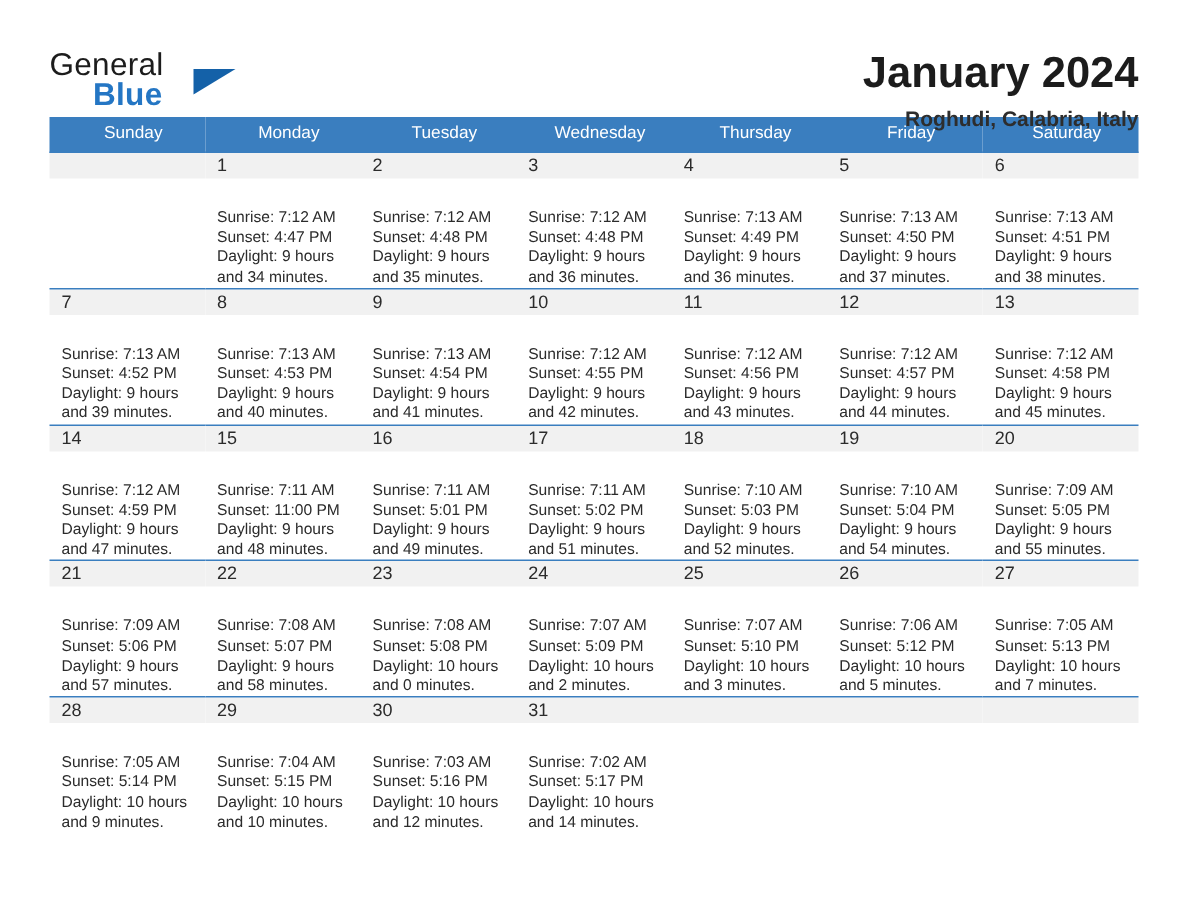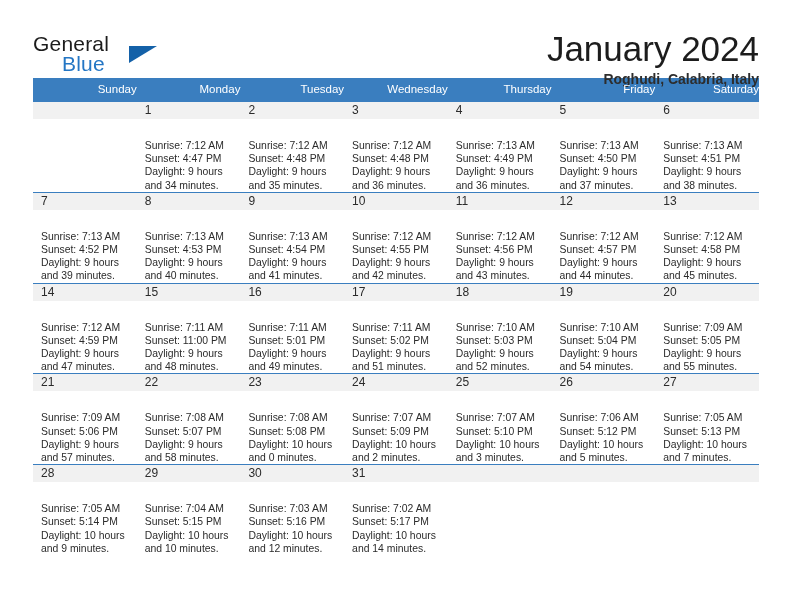--- a/index.html
+++ b/index.html
@@ -17,50 +17,50 @@
     display:flex; align-items:flex-start; justify-content:space-between;
     padding-top:33px; height:67px;
   }
   .logo { position:relative; width:130px; height:48px; }
   .logo-general {
     font-size:21px; color:#1c1c1c; letter-spacing:.2px;
     line-height:22px; display:block;
   }
   .logo-blue {
     font-size:21px; color:#2476c4; letter-spacing:.2px;
-    line-height:22px; display:block; margin-left:29px; margin-top:-2px;
+    line-height:22px; display:block; margin-left:29px; margin-top:-2px;font-weight:bold;
   }
   .logo-tri {
     position:absolute; left:96px; top:13px;
     width:0; height:0;
     border-left:28px solid #1461a8;
     border-bottom:17px solid transparent;
   }
   .titles { text-align:right; }
   .cal-title {
-    font-size:35px; font-weight:400; color:#1c1c1c; line-height:32px;
+    font-size:29px; font-weight:700; color:#1c1c1c; line-height:32px;
   }
   .cal-sub {
     font-size:14px; font-weight:700; color:#2d2d2d;
     line-height:18px; margin-top:5px;
   }
 
   
   table.cal {
     width:726px; border-collapse:collapse; table-layout:fixed;
     margin-top:11px;
   }
   table.cal col { width:103.71px; }
 
   thead th {
     background:#3a7ebf;
     color:#ffffff;
     font-size:11.5px;
     font-weight:400;
-    text-align:right;
+    text-align:center;
     padding:5px 0 5px 8px;
     height:20px;
     line-height:13px;
   }
 
   tbody tr { height:90px; }
   tbody td {
     vertical-align:top;
     border-top:1.4px solid #3a7ebf;
     padding:0;

